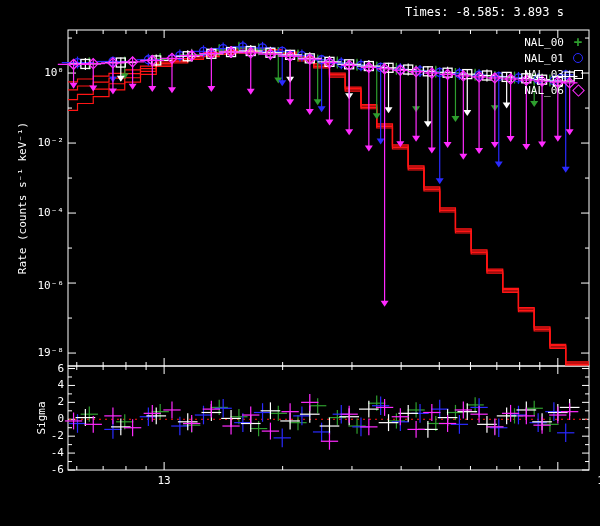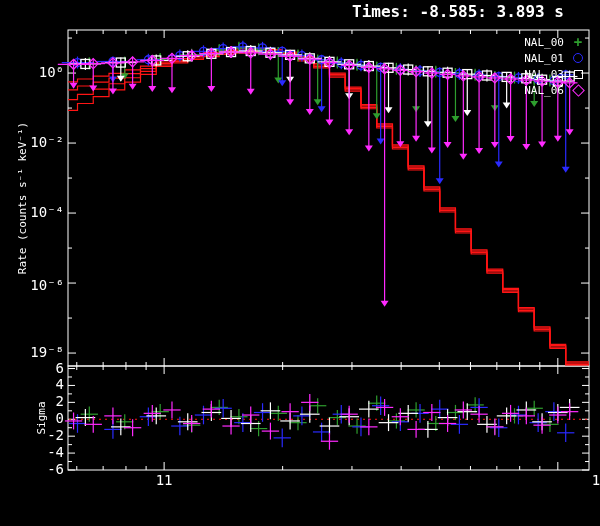--- a/index.html
+++ b/index.html
@@ -1,24 +1,24 @@
 <!DOCTYPE html>
 <html><head>
 <meta charset="utf-8">
 <style>
   html,body{margin:0;padding:0;background:#000;}
   #screen{position:relative;width:600px;height:526px;background:#000;overflow:hidden;
           font-family:"DejaVu Sans Mono","Liberation Mono",monospace;color:#fff;}
   #chart-svg{position:absolute;left:0;top:0;}
   .lbl{position:absolute;font-size:11px;line-height:12px;white-space:pre;}
-  #times-label{left:300px;top:6px;width:264px;text-align:right;font-size:16px;font-weight:bold;}
+  #times-label{left:300px;top:6px;width:264px;text-align:right;font-size:12px;}
   #rate-label{left:-92px;top:192px;width:230px;text-align:center;transform:rotate(-90deg);}
   #sigma-label{left:-23px;top:412px;width:130px;text-align:center;transform:rotate(-90deg);}
   #energy-label{left:168px;top:490px;width:320px;text-align:center;}
-  .tick-label{position:absolute;font-size:14px;line-height:11px;white-space:pre;}
+  .tick-label{position:absolute;font-size:11px;line-height:11px;white-space:pre;}
   .ylab{width:46px;text-align:right;}
   .xlab{width:60px;text-align:center;}
   #legend{position:absolute;top:34px;right:12px;}
   .leg-row{display:flex;align-items:center;justify-content:space-between;height:16px;font-size:11px;}
   .leg-sym{display:inline-flex;align-items:center;justify-content:center;width:20px;height:14px;margin-left:4px;}
   .sym-plus{font-size:14px;font-weight:bold;line-height:10px;}
   .sym-circle{width:8px;height:8px;border:1.5px solid;border-radius:50%;}
   .sym-square{width:7px;height:7px;border:1.5px solid;}
   .sym-diamond{width:7px;height:7px;border:1.5px solid;transform:rotate(45deg);}
 </style>
@@ -696,21 +696,21 @@
       <line x1="517.6669890832666" y1="415.8861788617886" x2="534.9902636980755" y2="415.8861788617886" stroke="#ff2aff" stroke-width="1.2"></line>
       <line x1="526.328626390671" y1="407.4308943089431" x2="526.328626390671" y2="424.3414634146341" stroke="#ff2aff" stroke-width="1.2"></line>
       <line x1="533.4154205512747" y1="425.1869918699187" x2="550.7386951660837" y2="425.1869918699187" stroke="#ff2aff" stroke-width="1.2"></line>
       <line x1="542.0770578586792" y1="416.7317073170732" x2="542.0770578586792" y2="433.6422764227642" stroke="#ff2aff" stroke-width="1.2"></line>
       <line x1="549.1638520192828" y1="415.040650406504" x2="566.4871266340917" y2="415.040650406504" stroke="#ff2aff" stroke-width="1.2"></line>
       <line x1="557.8254893266874" y1="406.5853658536585" x2="557.8254893266874" y2="423.4959349593496" stroke="#ff2aff" stroke-width="1.2"></line>
       <line x1="560.9751756202888" y1="411.6585365853658" x2="578.2984502350978" y2="411.6585365853658" stroke="#ff2aff" stroke-width="1.2"></line>
       <line x1="569.6368129276934" y1="403.2032520325203" x2="569.6368129276934" y2="420.1138211382114" stroke="#ff2aff" stroke-width="1.2"></line>
     </svg>
   <div id="tick-layer">
-      <div class="tick-label xlab" style="left: 134.115px; top: 475px;">11</div>
+      <div class="tick-label xlab" style="left: 134.115px; top: 475px;">13</div>
       <div class="tick-label xlab" style="left: 557px; top: 475px; text-align: right;">100</div>
       <div class="tick-label ylab" style="left: 18px; top: 67.05px;">10⁰</div>
       <div class="tick-label ylab" style="left: 18px; top: 137.05px;">10⁻²</div>
       <div class="tick-label ylab" style="left: 18px; top: 207.05px;">10⁻⁴</div>
       <div class="tick-label ylab" style="left: 18px; top: 280px;">10⁻⁶</div>
       <div class="tick-label ylab" style="left: 18px; top: 347.05px;">19⁻⁸</div>
       <div class="tick-label ylab" style="left: 18px; top: 362.537px;">6</div>
       <div class="tick-label ylab" style="left: 18px; top: 379.447px;">4</div>
       <div class="tick-label ylab" style="left: 18px; top: 396.358px;">2</div>
       <div class="tick-label ylab" style="left: 18px; top: 413.268px;">0</div>

